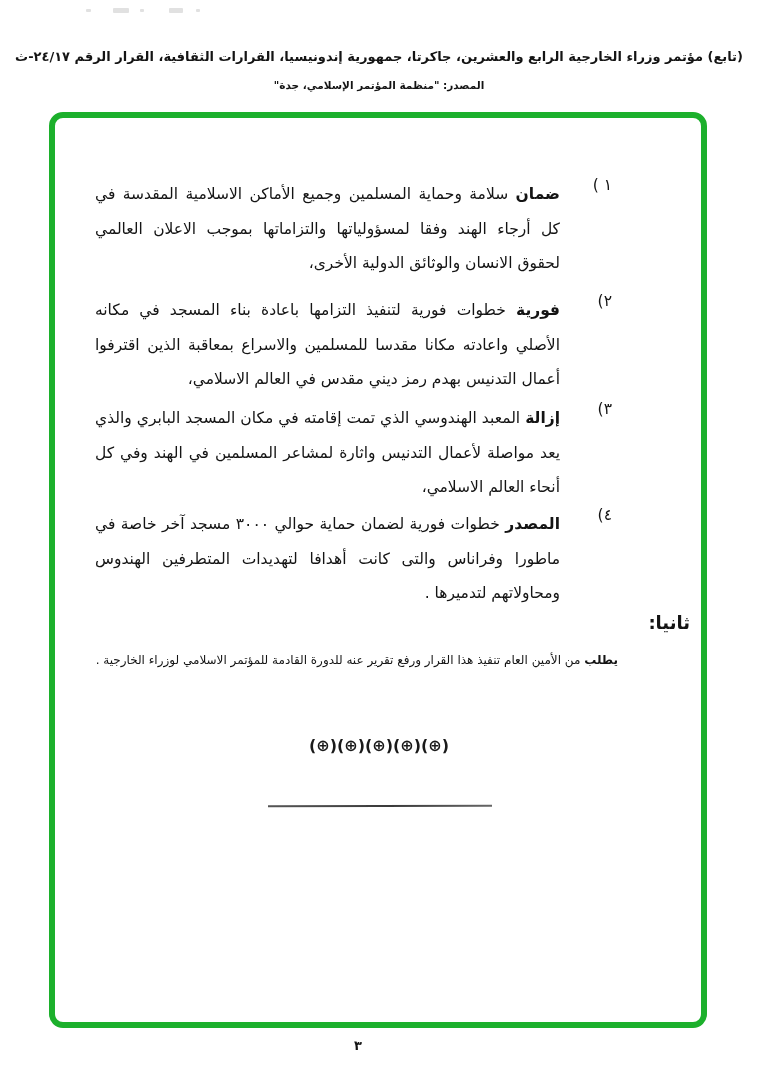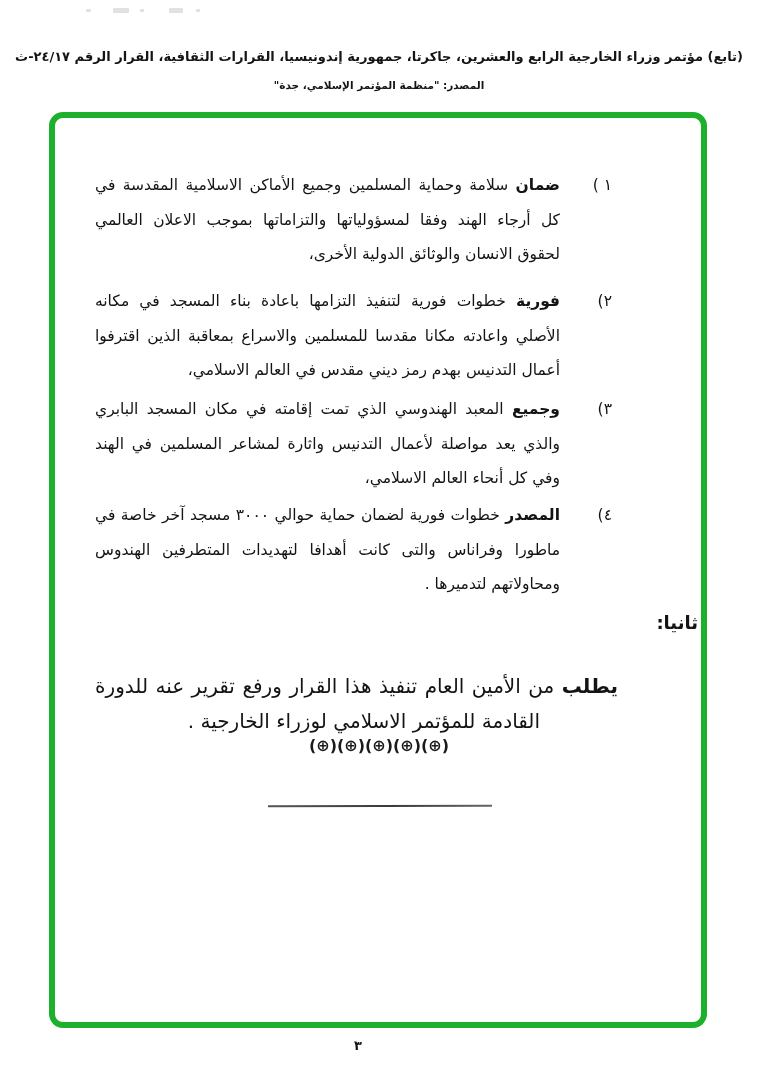--- a/index.html
+++ b/index.html
@@ -76,46 +76,47 @@
   }
   .list-item .marker {
     flex: 0 0 52px;
     text-align: right;
     white-space: nowrap;
   }
   .list-item .body {
     flex: 1 1 auto;
     text-align: justify;
     text-justify: inter-word;
+    margin-top: 9px;
   }
   .lead-word { font-weight: bold; }
 
   .item-1 { top: 168px; }
   .item-2 { top: 284px; }
   .item-3 { top: 392px; }
   .item-4 { top: 498px; }
 
   
   .second-heading {
     position: absolute;
-    right: 60px;
+    right: 68px;
     top: 608px;
     direction: rtl;
     font-size: 18px;
     font-weight: bold;
     line-height: 30px;
   }
   .second-para {
     position: absolute;
     left: 95px;
-    top: 669px;
+    top: 643px;
     width: 523px;
     box-sizing: border-box;
     direction: rtl;
-    font-size: 20px;
+    font-size: 12px;
     line-height: 35px;
     text-align: justify;
     text-justify: inter-word;
     padding-right: 78px;
     text-indent: -78px;
   }
 
   
   .divider {
     position: absolute;
@@ -173,21 +174,21 @@
     <div class="body"><span class="lead-word">ضمان</span><span> سلامة وحماية المسلمين وجميع الأماكن الاسلامية المقدسة في كل أرجاء الهند وفقا لمسؤولياتها والتزاماتها بموجب الاعلان العالمي لحقوق الانسان والوثائق الدولية الأخرى،</span></div>
   </div>
 
   <div class="list-item item-2">
     <div class="marker">٢)</div>
     <div class="body"><span class="lead-word">فورية</span><span> خطوات فورية لتنفيذ التزامها باعادة بناء المسجد في مكانه الأصلي واعادته مكانا مقدسا للمسلمين والاسراع بمعاقبة الذين اقترفوا أعمال التدنيس بهدم رمز ديني مقدس في العالم الاسلامي،</span></div>
   </div>
 
   <div class="list-item item-3">
     <div class="marker">٣)</div>
-    <div class="body"><span class="lead-word">وجميع</span><span> المعبد الهندوسي الذي تمت إقامته في مكان المسجد البابري والذي يعد مواصلة لأعمال التدنيس واثارة لمشاعر المسلمين في الهند وفي كل أنحاء العالم الاسلامي،</span></div>
+    <div class="body"><span class="lead-word">إزالة</span><span> المعبد الهندوسي الذي تمت إقامته في مكان المسجد البابري والذي يعد مواصلة لأعمال التدنيس واثارة لمشاعر المسلمين في الهند وفي كل أنحاء العالم الاسلامي،</span></div>
   </div>
 
   <div class="list-item item-4">
     <div class="marker">٤)</div>
     <div class="body"><span class="lead-word">المصدر</span><span> خطوات فورية لضمان حماية حوالي ٣٠٠٠ مسجد آخر خاصة في ماطورا وفراناس والتى كانت أهدافا لتهديدات المتطرفين الهندوس ومحاولاتهم لتدميرها .</span></div>
   </div>
 
   <div class="second-heading">ثانيا:</div>
 
   <div class="second-para"><span class="lead-word">يطلب</span><span> من الأمين العام تنفيذ هذا القرار ورفع تقرير عنه للدورة القادمة للمؤتمر الاسلامي لوزراء الخارجية .</span></div>

